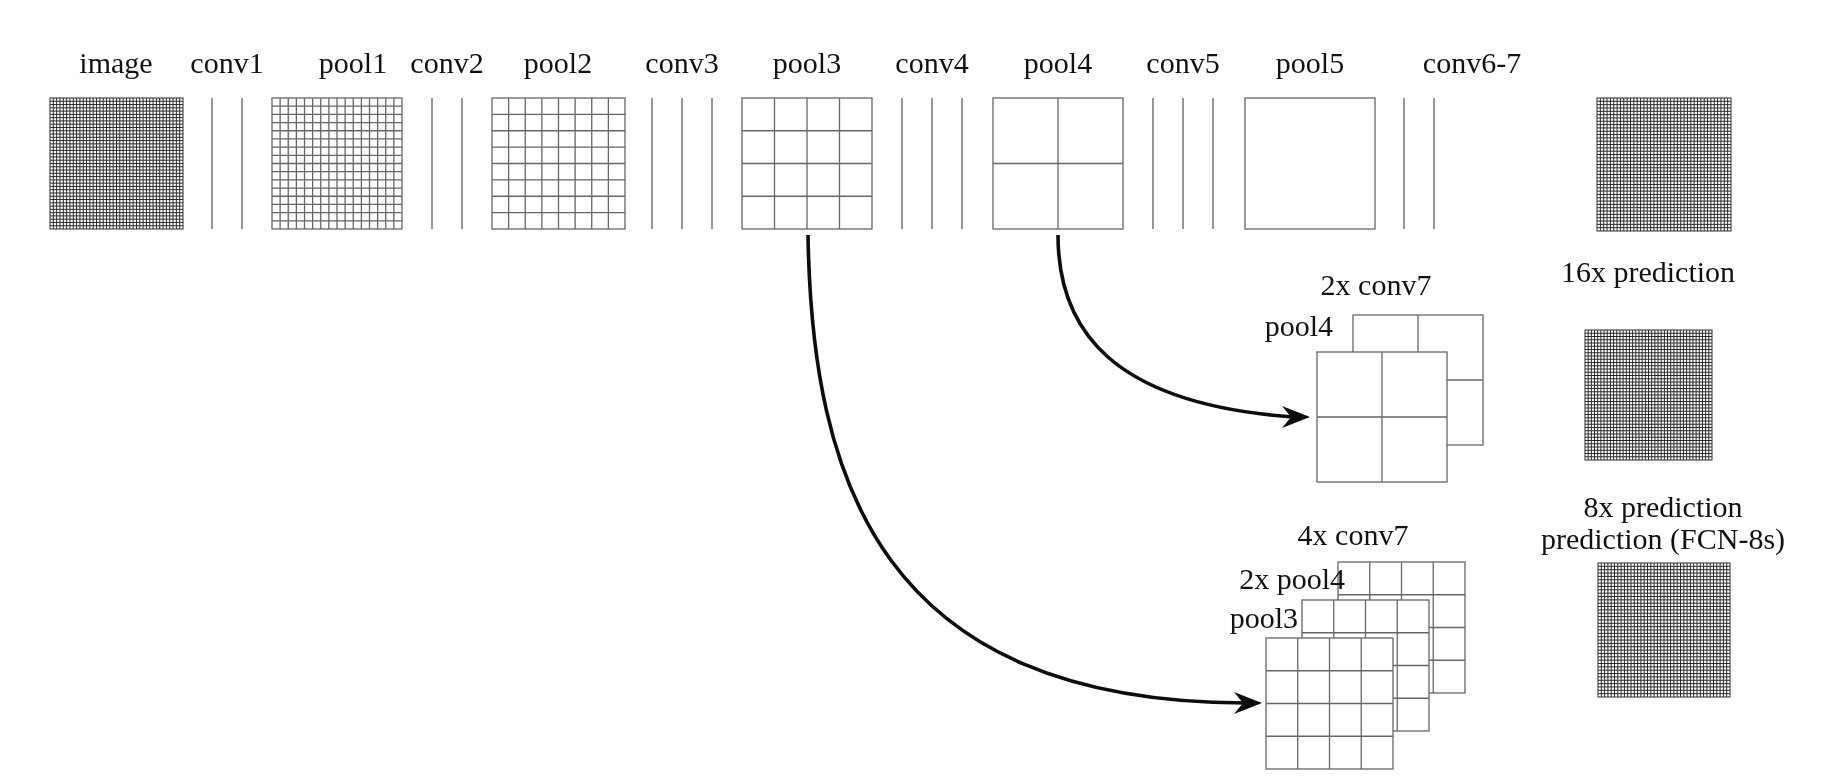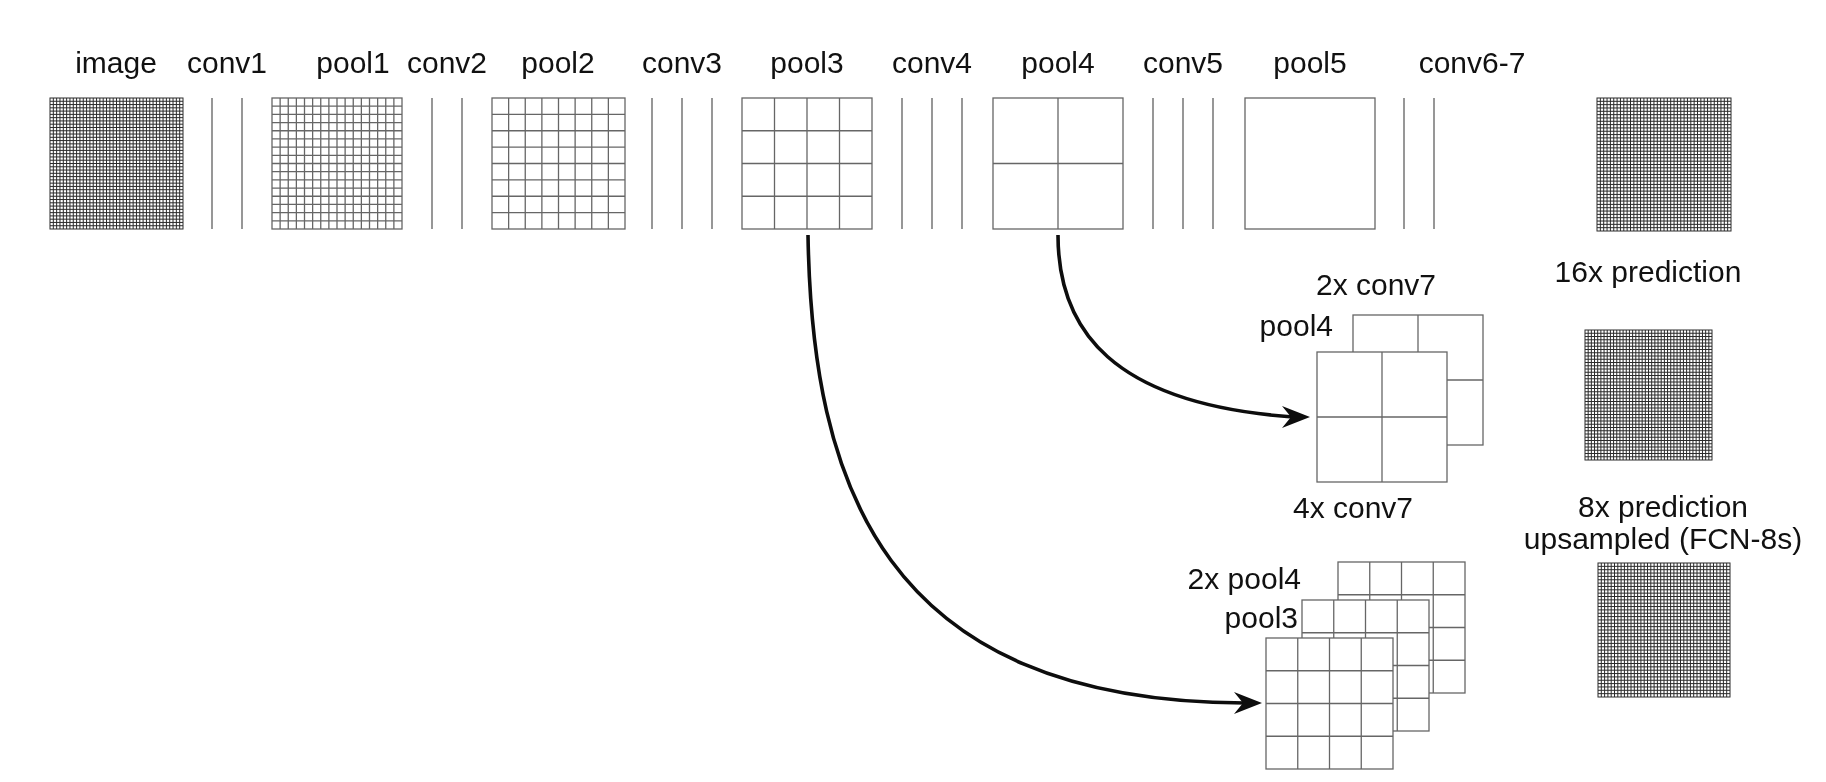--- a/index.html
+++ b/index.html
@@ -1,17 +1,17 @@
 <!DOCTYPE html>
 <html><head>
 <meta charset="utf-8">
 <style>
   html,body{margin:0;padding:0;background:#ffffff;}
   #canvas{position:relative;width:1826px;height:782px;background:#ffffff;overflow:hidden;
-          font-family:Liberation Sans, sans-serif;}
+          font-family:Liberation Serif, serif;}
   #diagram-svg{position:absolute;left:0;top:0;}
   .lbl{position:absolute;font-size:30px;color:#111;white-space:nowrap;line-height:1.1;}
   .c{transform:translateX(-50%);}  
   .r{transform:translateX(-100%);} 
 </style>
 </head>
 <body>
 
 <div id="canvas">
 
@@ -483,21 +483,21 @@
   <div class="lbl c" style="left:682px;top:46px">conv3</div>
   <div class="lbl c" style="left:807px;top:46px">pool3</div>
   <div class="lbl c" style="left:932px;top:46px">conv4</div>
   <div class="lbl c" style="left:1058px;top:46px">pool4</div>
   <div class="lbl c" style="left:1183px;top:46px">conv5</div>
   <div class="lbl c" style="left:1310px;top:46px">pool5</div>
   <div class="lbl c" style="left:1472px;top:46px">conv6-7</div>
 
   <div class="lbl c" style="left:1648px;top:255px">16x prediction</div>
   <div class="lbl c" style="left:1663px;top:490px">8x prediction</div>
-  <div class="lbl c" style="left:1663px;top:522px">upsampled (FCN-8s)</div>
+  <div class="lbl c" style="left:1663px;top:522px">prediction (FCN-8s)</div>
 
   <div class="lbl c" style="left:1376px;top:268px">2x conv7</div>
   <div class="lbl r" style="left:1333px;top:309px">pool4</div>
-  <div class="lbl c" style="left:1353px;top:491px">4x conv7</div>
-  <div class="lbl r" style="left:1301px;top:562px">2x pool4</div>
+  <div class="lbl c" style="left:1353px;top:518px">4x conv7</div>
+  <div class="lbl r" style="left:1345px;top:562px">2x pool4</div>
   <div class="lbl r" style="left:1298px;top:601px">pool3</div>
 
 </div>
 
 </body></html>

